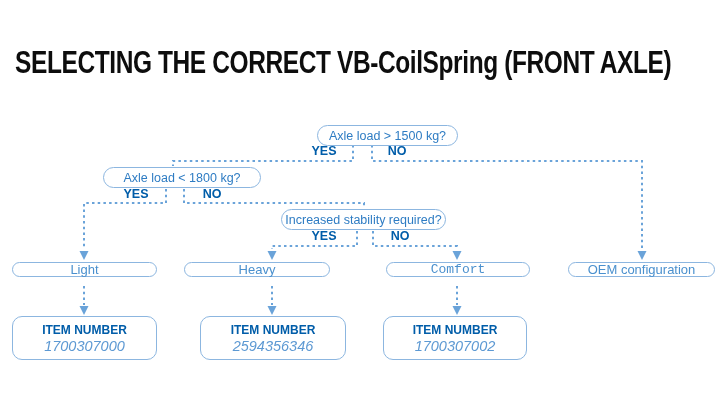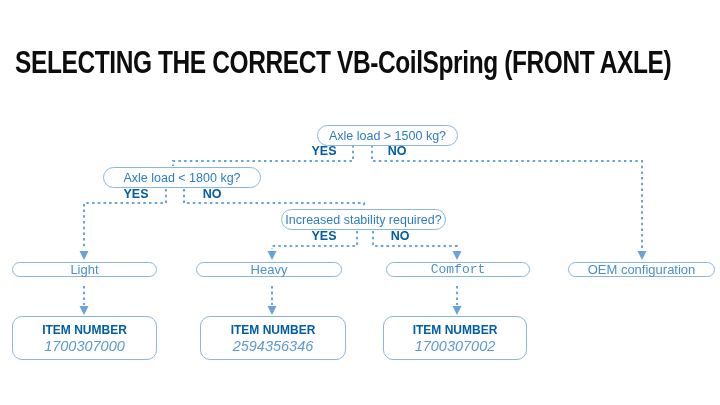--- a/index.html
+++ b/index.html
@@ -77,21 +77,21 @@
 
   <div class="pill q" style="left:281px;top:209px;width:165px;">
     <span>Increased stability required?</span>
   </div>
   <span class="yn" style="left:324px;top:230px;">YES</span>
   <span class="yn" style="left:400px;top:230px;">NO</span>
 
   <div class="pill result" style="left:12px;top:262px;width:145px;">
     <span>Light</span>
   </div>
-  <div class="pill result" style="left:196px;top:262px;width:146px;">
+  <div class="pill result" style="left:184px;top:262px;width:146px;">
     <span>Heavy</span>
   </div>
   <div class="pill result" style="left:386px;top:262px;width:144px;font-family:Liberation Mono, monospace;">
     <span>Comfort</span>
   </div>
   <div class="pill result" style="left:568px;top:262px;width:147px;justify-content:center;">
     <span>OEM configuration</span>
   </div>
 
   <div class="itembox" style="left:12px;top:316px;width:145px;">

